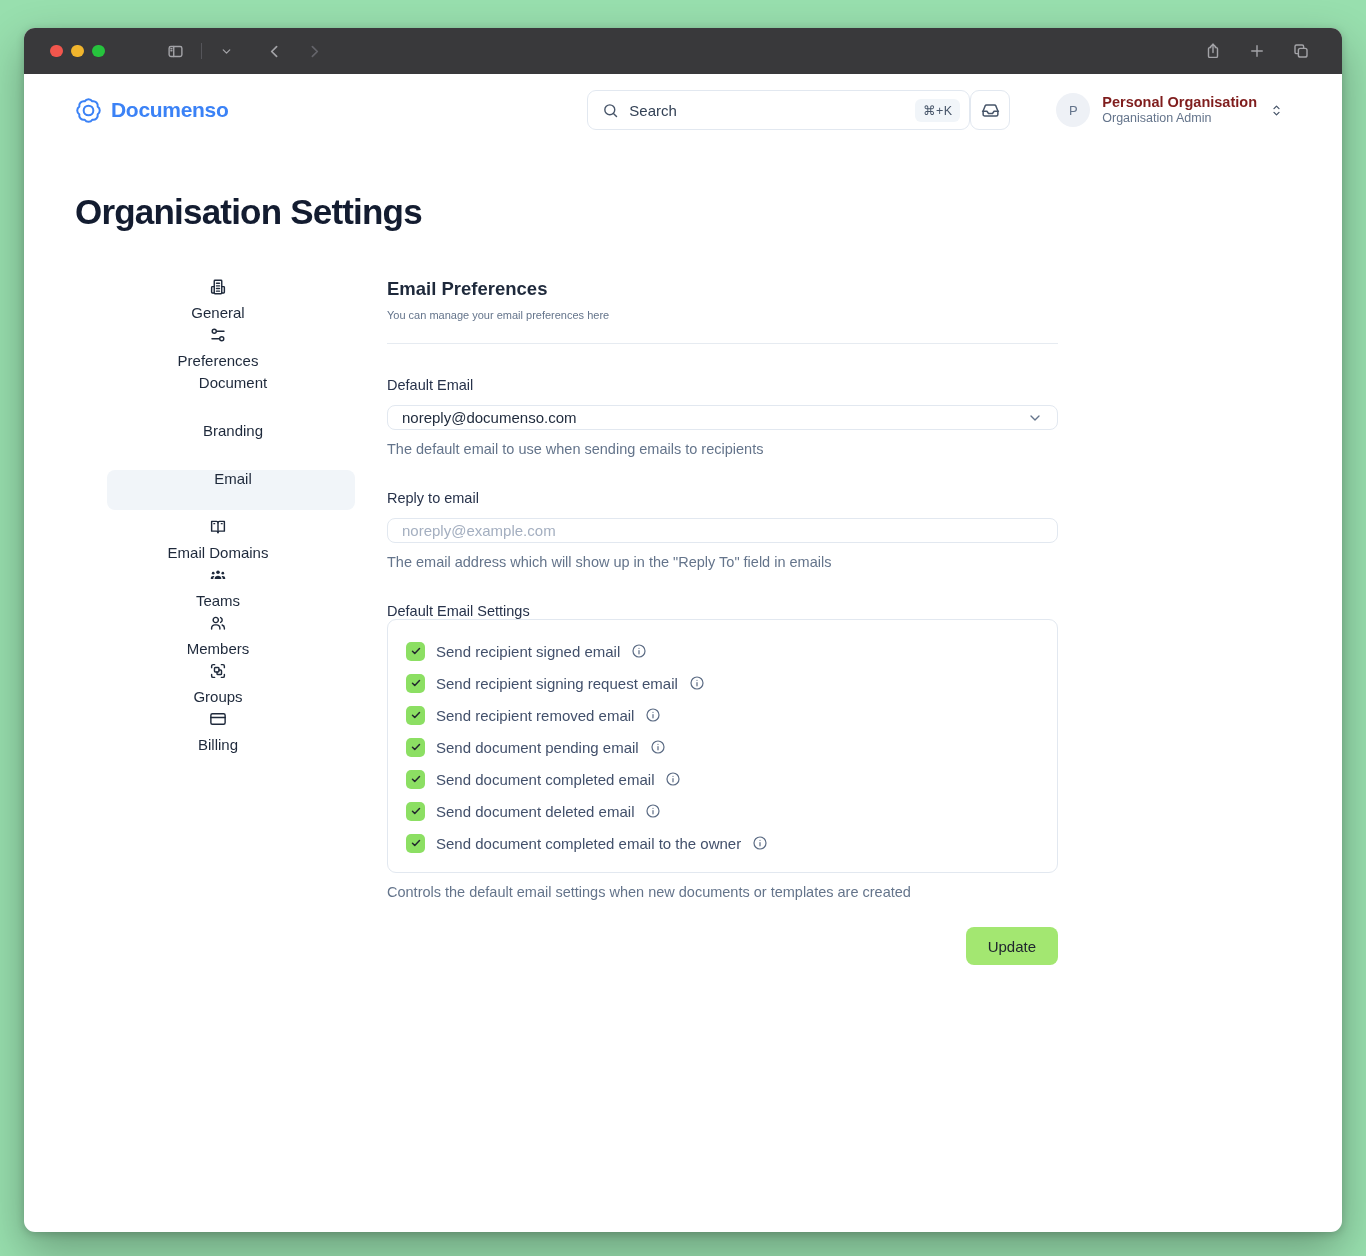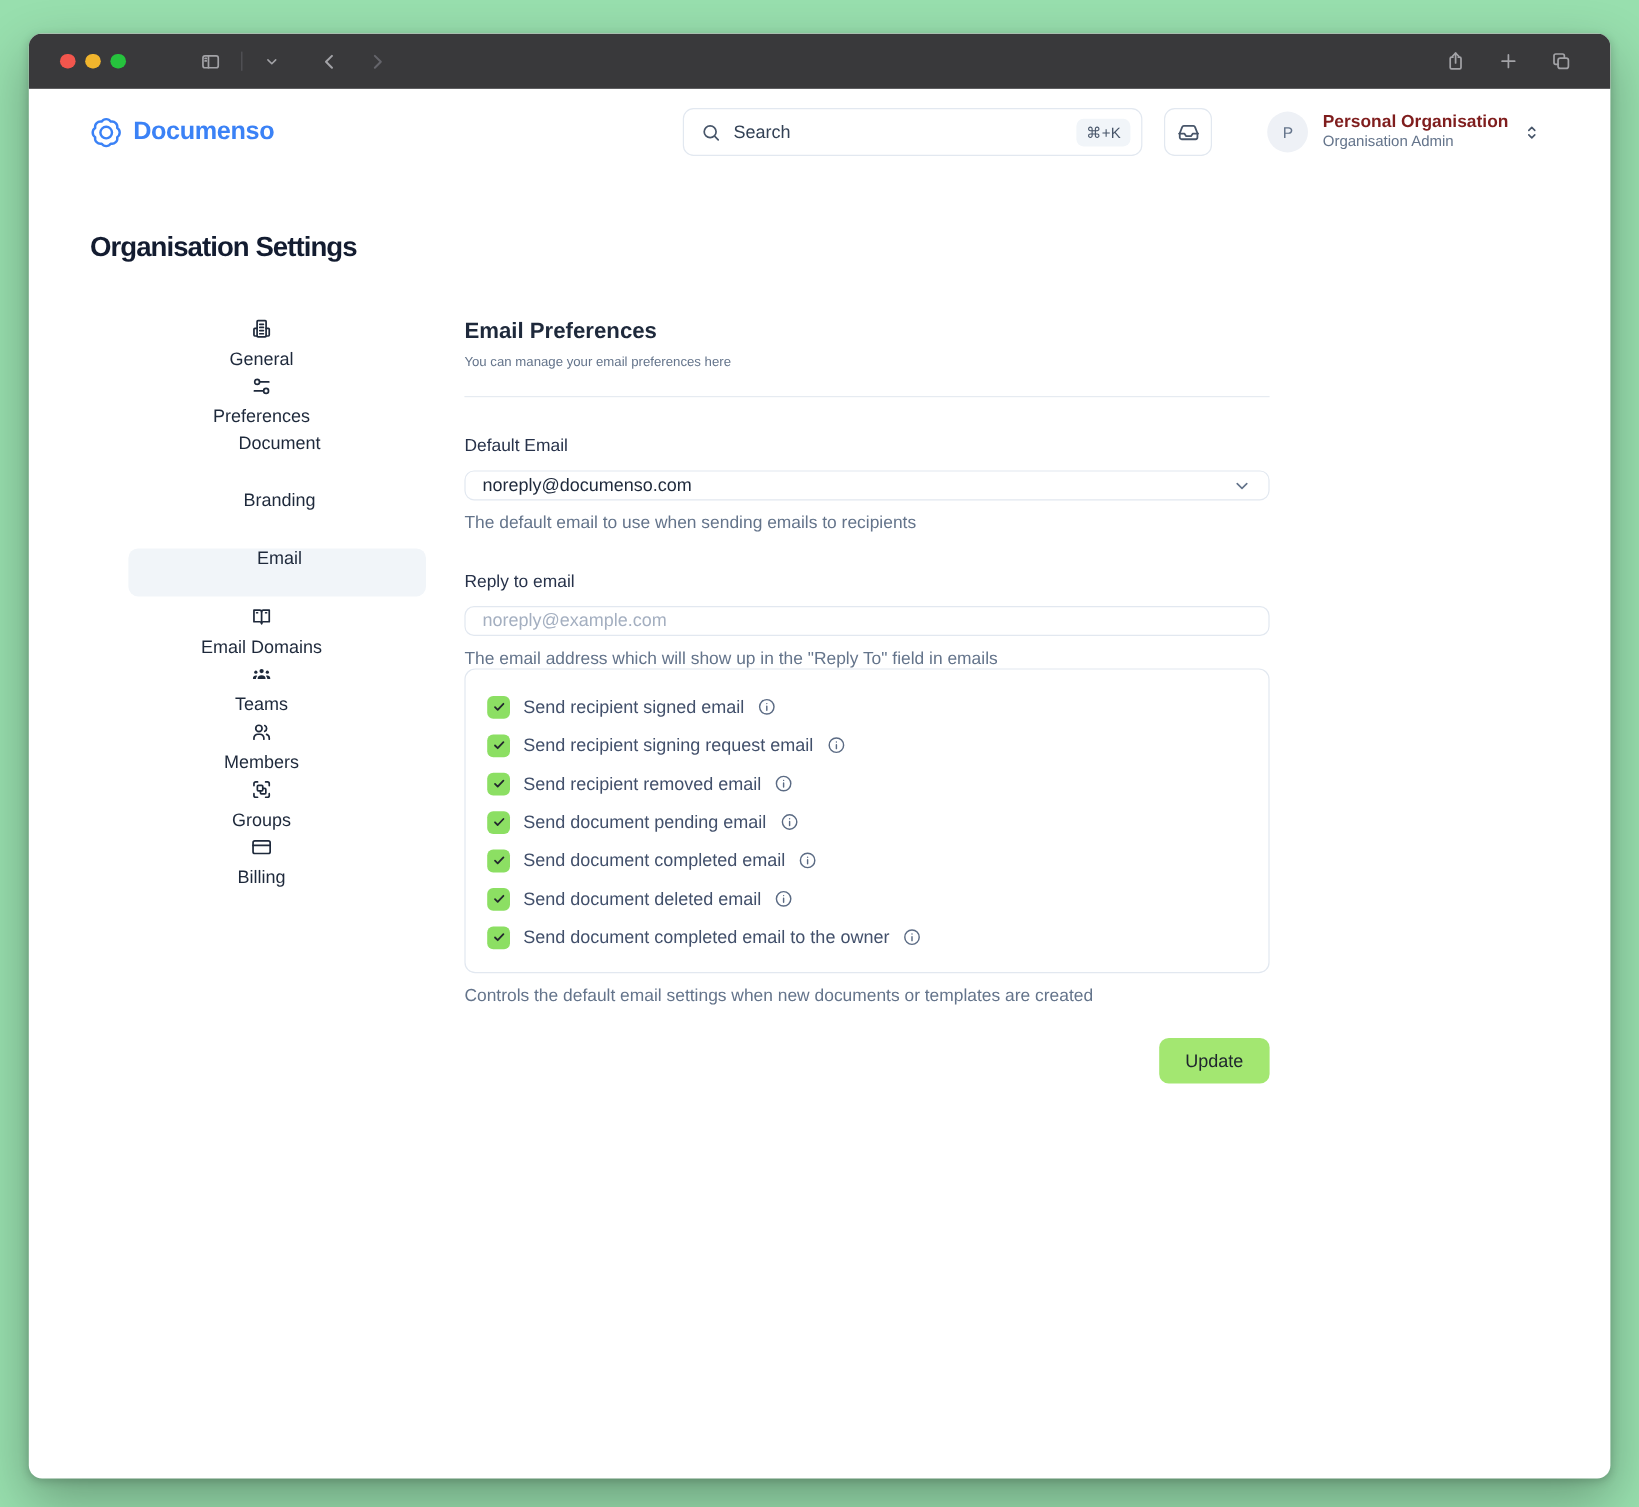--- a/index.html
+++ b/index.html
@@ -33,21 +33,21 @@
   .tb-right { margin-left:auto; display:flex; align-items:center; gap:14px; }
   .tb-right .tb-btn svg { width:18px; height:18px; }
   
   .app-header {
     height:72px; display:flex; align-items:center;
     padding:0 58px 0 51px; flex-shrink:0;
   }
   .brand { display:flex; align-items:center; gap:9px; color:#3b82f6; }
   .brand svg { width:27px; height:27px; }
   .brand-name { font-size:21px; font-weight:700; letter-spacing:-.3px; }
-  .header-mid { margin-left:auto; display:flex; align-items:center; gap:18px; }
+  .header-mid { margin-left:auto; display:flex; align-items:center; }
   .searchbar {
     width:383px; height:40px; border:1px solid #e2e8f0; border-radius:9px;
     display:flex; align-items:center; padding:0 9px 0 14px; background:#fff; cursor:text;
   }
   .searchbar svg { width:17px; height:17px; color:#475569; flex-shrink:0; }
   .search-text { margin-left:10px; font-size:15px; color:#334155; flex:1; }
   .kbd {
     background:#f1f5f9; border-radius:6px; font-size:12.5px; color:#475569;
     padding:4px 8px; letter-spacing:.3px;
   }
@@ -61,21 +61,21 @@
     width:34px; height:34px; border-radius:50%; background:#eef1f6;
     display:flex; align-items:center; justify-content:center;
     font-size:13px; color:#64748b; font-weight:500;
   }
   .profile-meta { line-height:1.25; }
   .profile-name { font-size:14.5px; font-weight:600; color:#7f1d1d; }
   .profile-role { font-size:12.5px; color:#64748b; }
   .profile svg { width:15px; height:15px; color:#475569; }
   
   .page { padding:46px 51px 0; flex:1; overflow:hidden; }
-  .page-title { font-size:23px; font-weight:700; letter-spacing:-.8px; color:#131c30; }
+  .page-title { font-size:35px; font-weight:700; letter-spacing:-.8px; color:#131c30; }
   .content { display:flex; margin-top:46px; }
   
   .nav { width:280px; flex-shrink:0; display:flex; flex-direction:column; gap:8px; }
   .nav-item {
     height:40px; display:flex; align-items:center; gap:8px;
     padding:0 12px 0 18px; border-radius:8px; cursor:pointer;
     font-size:15px; font-weight:500; color:#1e293b;flex-direction:column;
   }
   .nav-item svg { width:18px; height:18px; flex-shrink:0; color:#1e293b; }
   .nav-item.sub { margin-left:32px; padding-left:16px; }
@@ -319,20 +319,21 @@
             </svg>
         </div>
         <p class="helper">The default email to use when sending emails to recipients</p>
 
         <label class="field-label">Reply to email</label>
         <div class="text-input">
           <input type="text" placeholder="noreply@example.com" style="">
         </div>
         <p class="helper">The email address which will show up in the "Reply To" field in emails</p>
 
+        <label class="field-label">Default Email Settings</label>
         <div class="settings-box">
 
           <div class="check-row">
             <span class="checkbox">
                 <svg viewBox="0 0 24 24">
                   <use href="#i-check"></use>
                 </svg>
               </span>
             <span class="check-label">Send recipient signed email</span>
             <span class="info-icon">

